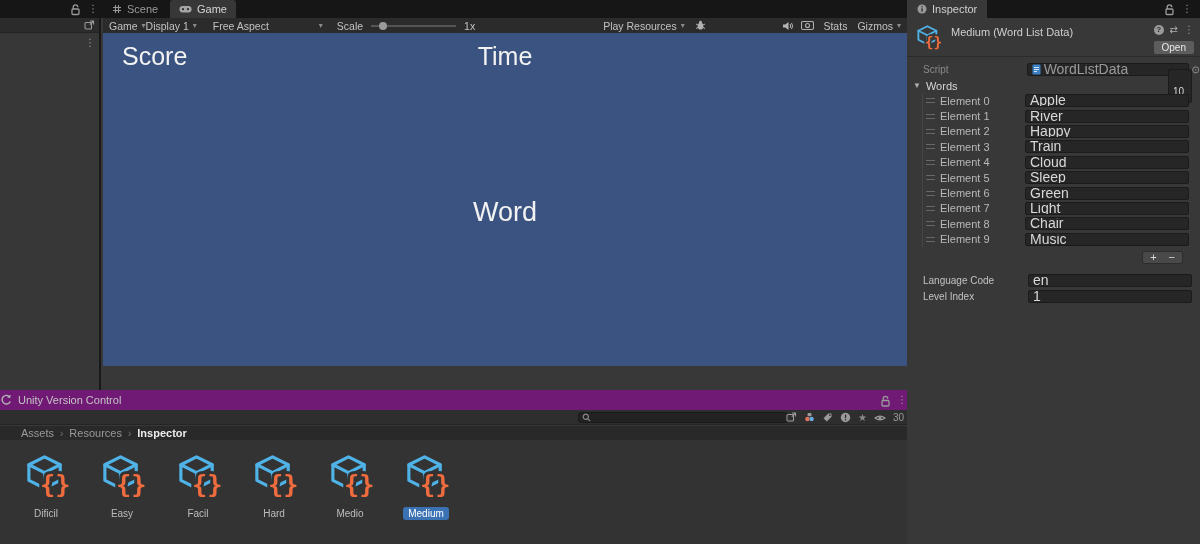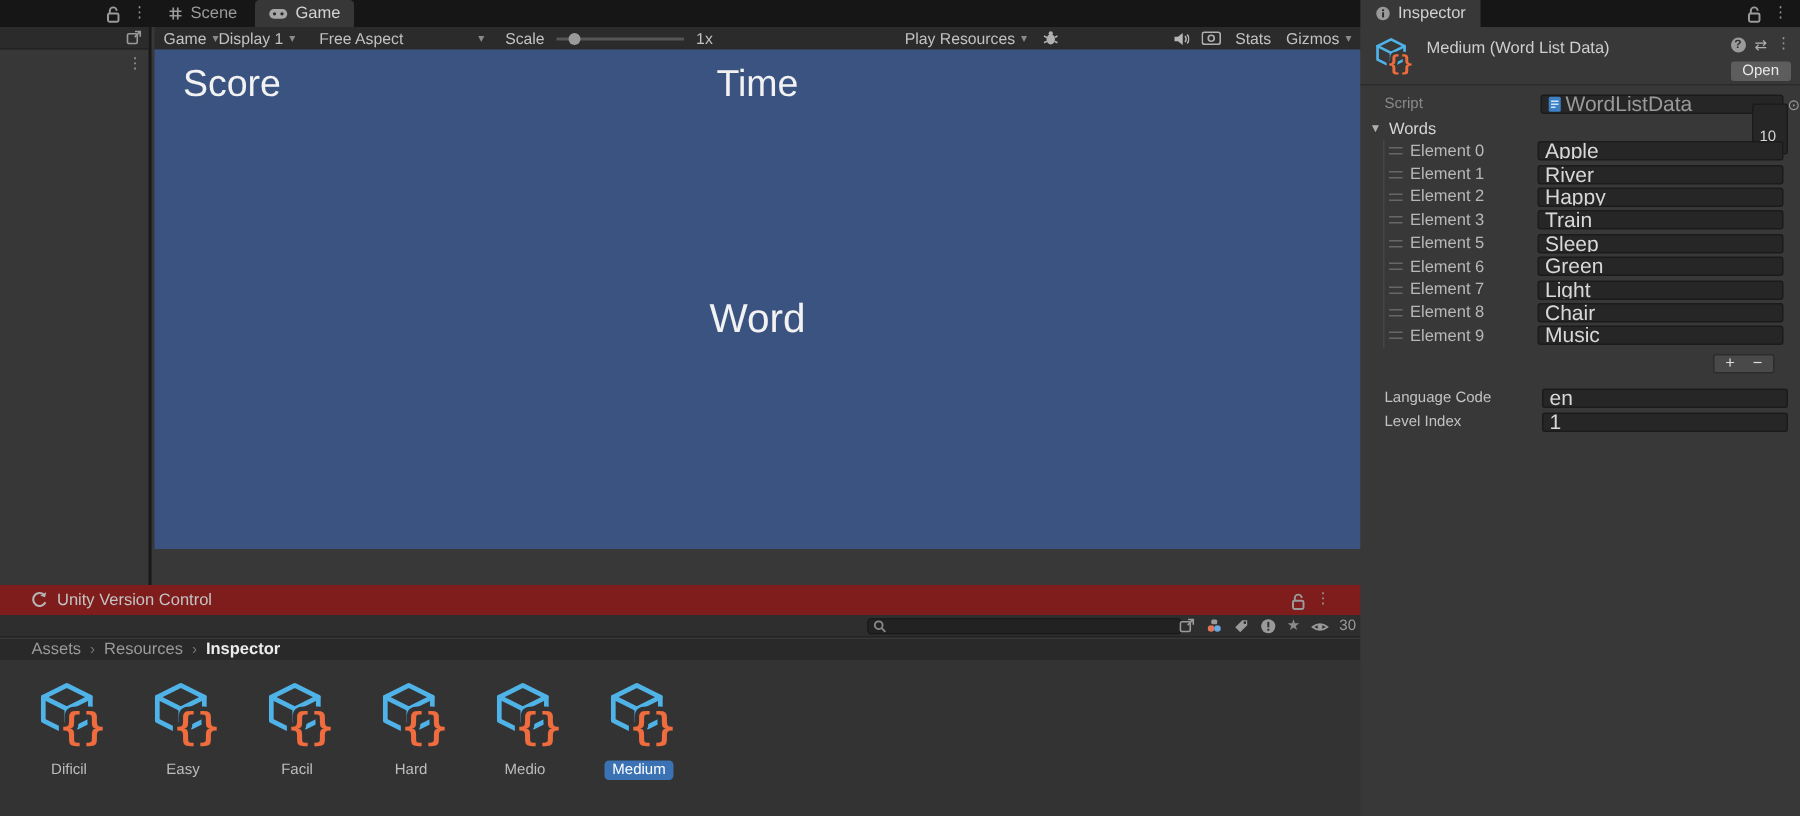--- a/index.html
+++ b/index.html
@@ -34,22 +34,22 @@
   .spacer { flex:1; }
   .tb-icon { display:inline-flex; align-items:center; }
 
   
   .game-view { position:absolute; left:103px; top:33px; width:804px; height:333px; background:#3a5380; }
   .gv-score { position:absolute; left:19px; top:9px; font-size:25px; color:#f2f2f2; }
   .gv-time  { position:absolute; left:0; right:0; top:9px; text-align:center; font-size:25px; color:#f2f2f2; }
   .gv-word  { position:absolute; left:0; right:0; top:164px; text-align:center; font-size:27px; color:#f2f2f2; }
 
   
-  .version-bar { position:absolute; left:0; top:390px; width:907px; height:20px; background:#7f1d1d;
-    display:flex; align-items:center; padding:0 20px; gap:6px; color:#c4c4c4; }
+  .version-bar { position:absolute; left:0; top:390px; width:907px; height:20px; background:#701a75;
+    display:flex; align-items:center; padding:0 0; gap:6px; color:#c4c4c4; }
 
   
   .project-toolbar { position:absolute; left:0; top:410px; width:907px; height:15px;
     background:#2e2e2e; border-bottom:1px solid #242424; }
   .search-field { position:absolute; left:578px; top:2px; width:210px; height:11px;
     background:#222; border:1px solid #1a1a1a; border-radius:3px;
     display:flex; align-items:center; padding:0 3px; gap:3px; }
   .search-input { flex:1; background:transparent; border:none; outline:none;
     color:#ddd; font-size:10px; height:9px; font-family:"Liberation Sans",sans-serif; }
   .pt-icons { position:absolute; right:3px; top:0; height:15px; display:flex; align-items:center; gap:7px; }
@@ -395,20 +395,25 @@
             <span class="elem-label">Element 2</span>
             <span class="field elem-field">Happy</span>
           </div>
           <div class="elem-row">
             <span class="drag"></span>
             <span class="elem-label">Element 3</span>
             <span class="field elem-field">Train</span>
           </div>
           <div class="elem-row">
             <span class="drag"></span>
+            <span class="elem-label">Element 4</span>
+            <span class="field elem-field">Cloud</span>
+          </div>
+          <div class="elem-row">
+            <span class="drag"></span>
             <span class="elem-label">Element 5</span>
             <span class="field elem-field">Sleep</span>
           </div>
           <div class="elem-row">
             <span class="drag"></span>
             <span class="elem-label">Element 6</span>
             <span class="field elem-field">Green</span>
           </div>
           <div class="elem-row">
             <span class="drag"></span>

